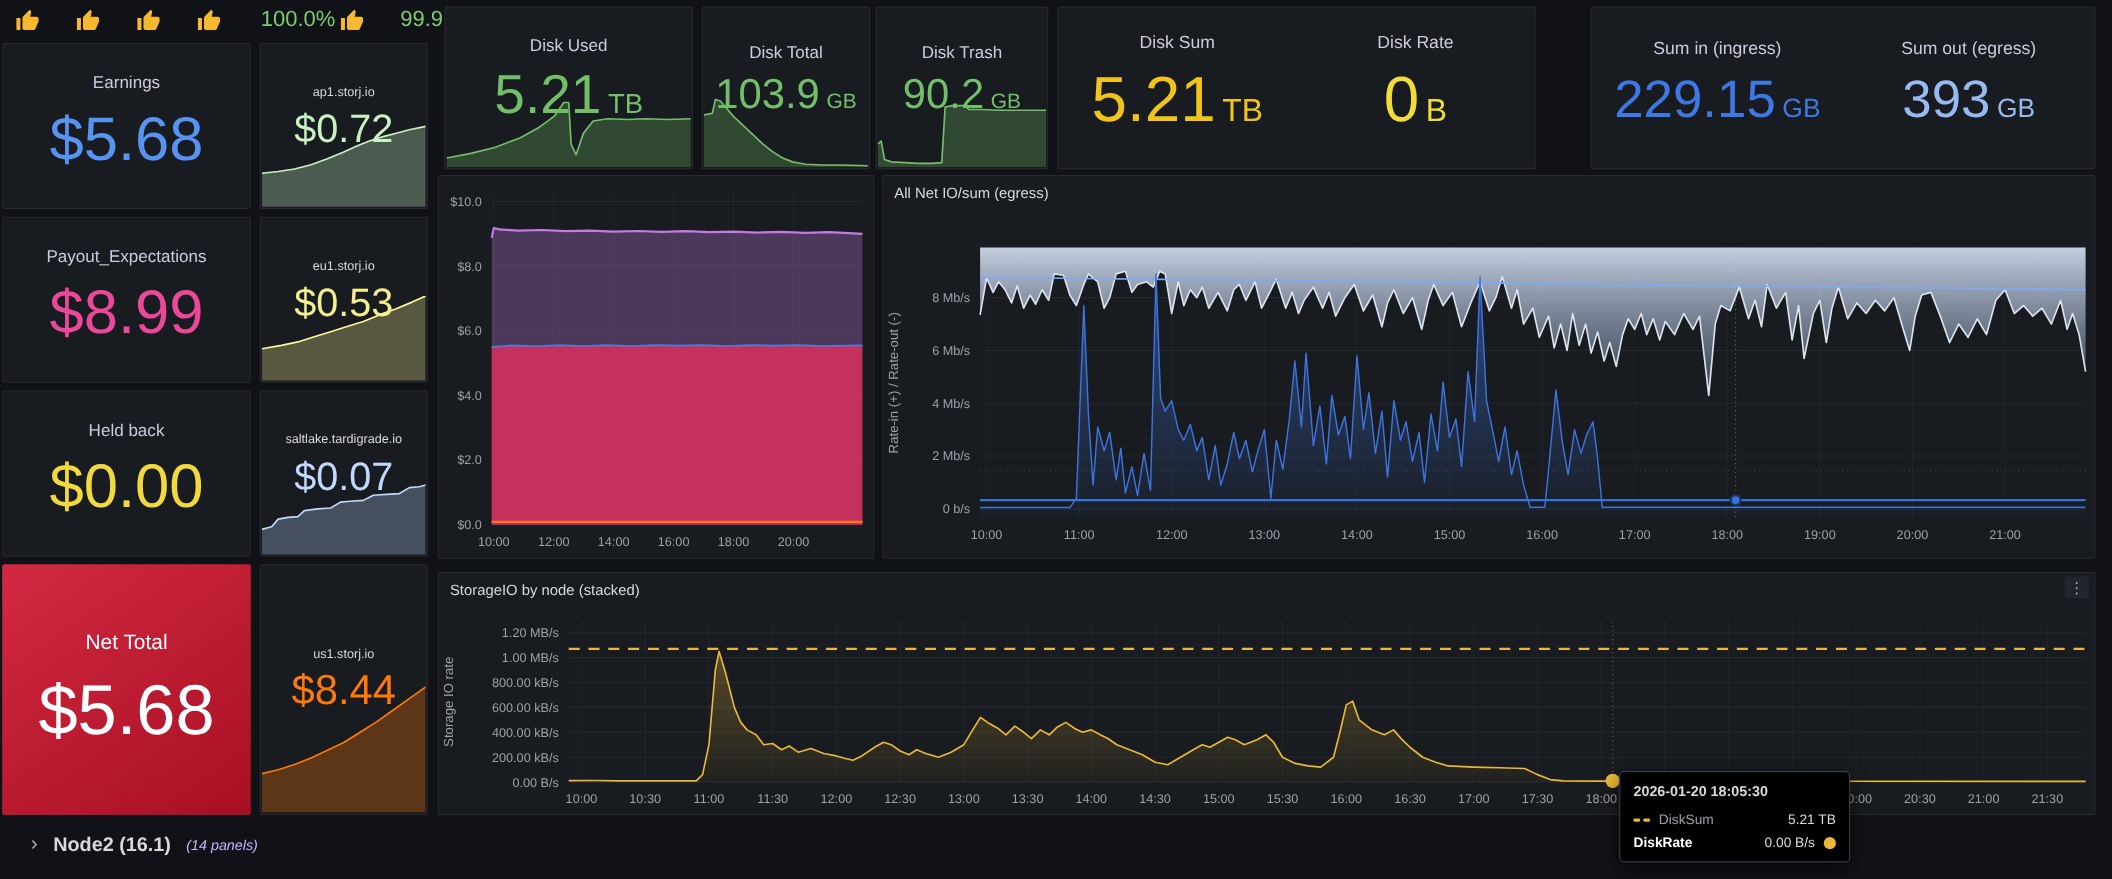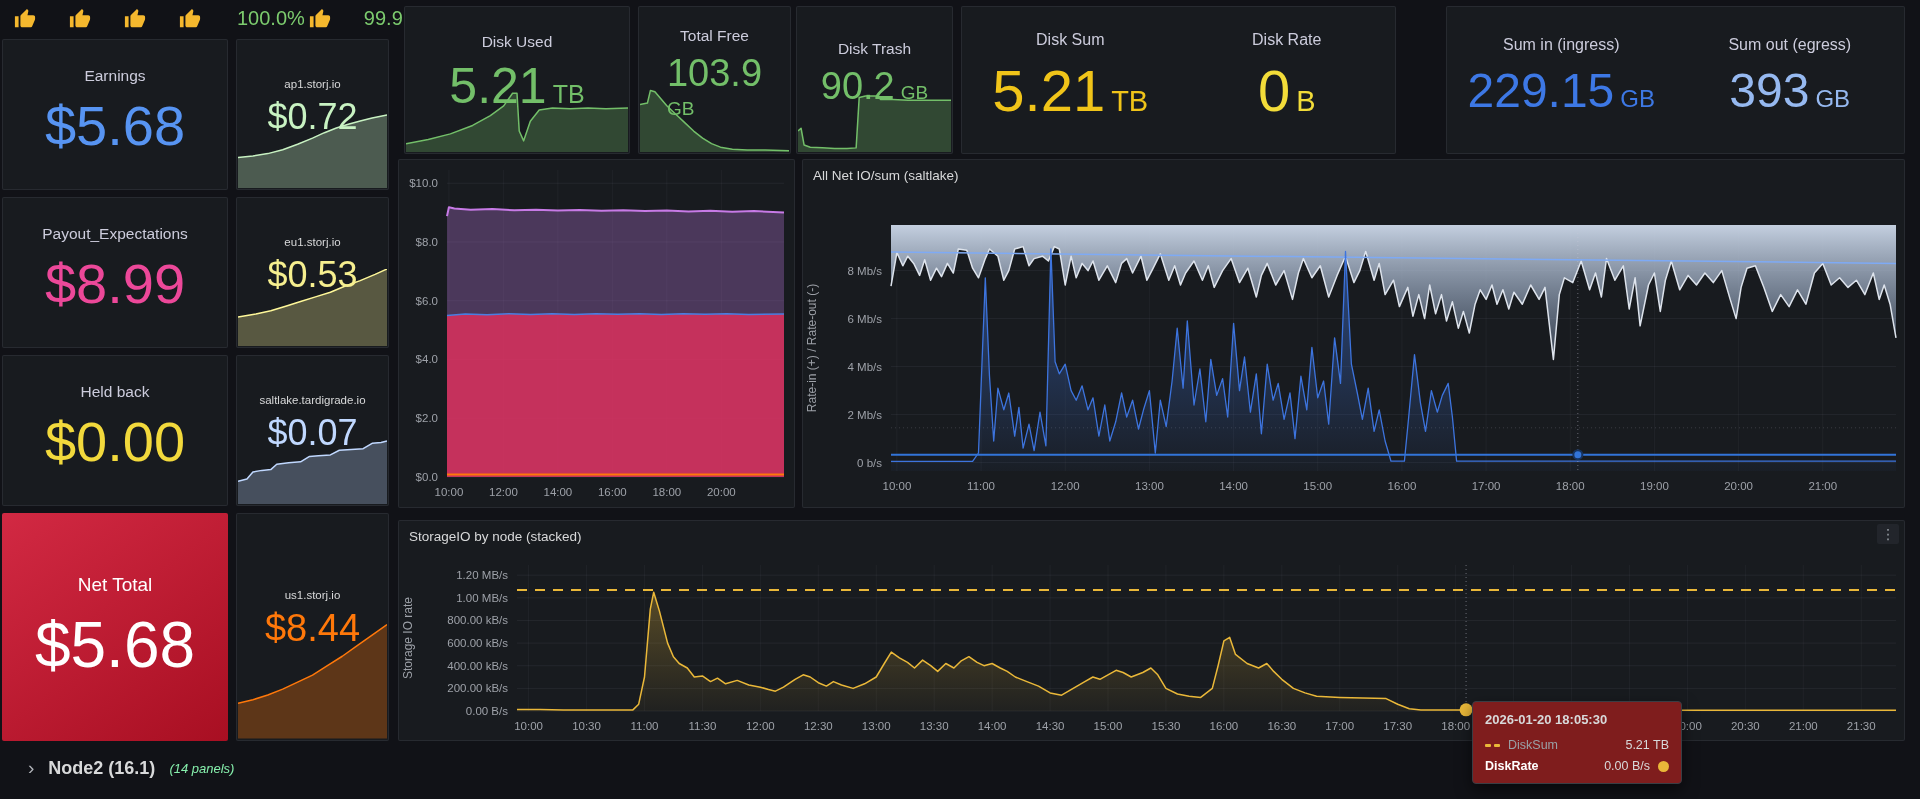--- a/index.html
+++ b/index.html
@@ -45,22 +45,22 @@
               padding-left:14px;}
   .thumbs{display:flex;align-items:center;}
   .thumb{width:22px;height:22px;margin-right:33px;display:inline-block;}
   .thumbs.single .thumb{margin-right:0;margin-left:2px;}
   .pct{font-size:20px;font-weight:500;margin-left:3px;}
   .score{margin-left:35px;}
   .dash-row{position:absolute;left:0;width:1920px;height:42px;display:flex;align-items:center;
             padding-left:28px;box-sizing:border-box;cursor:pointer;}
   .row-chevron{color:#b0b3b8;font-size:19px;margin-right:14px;}
   .row-title{font-size:18px;font-weight:700;color:#d8d9da;}
-  .row-count{font-size:13px;font-style:italic;color:#86efac;margin-left:14px;}
-  #tooltip{position:absolute;left:1472px;top:701px;width:184px;background:#7f1d1d;
+  .row-count{font-size:13px;font-style:italic;color:#c4b5fd;margin-left:14px;}
+  #tooltip{position:absolute;left:1472px;top:701px;width:184px;background:#000000;
            border:1px solid #3a3d44;border-radius:4px;box-shadow:0 6px 16px rgba(0,0,0,0.55);
            padding:10px 12px;z-index:50;}
   .tt-header{color:#d8d9da;font-size:13px;font-weight:700;margin-bottom:11px;white-space:nowrap;}
   .tt-row{display:flex;align-items:center;margin-top:7px;font-size:12.5px;}
   .tt-dashes{display:inline-flex;gap:3px;margin-right:8px;}
   .tt-dashes i{width:6px;height:3px;border-radius:1px;display:block;}
   .tt-label{color:#9aa0a6;}
   .tt-label.hot{color:#ffffff;font-weight:700;}
   .tt-val{margin-left:auto;color:#d8d9da;}
   .tt-circle{width:11px;height:11px;border-radius:50%;margin-left:8px;display:inline-block;}
@@ -159,22 +159,22 @@
       <span class="unit">TB</span>
     </div>
     <div class="spark">
         <svg viewBox="0 0 100 100" preserveAspectRatio="none">
           <polygon points="0,88 10,82 20,74 30,62 38,48 44,34 48,16 50,16 51,70 53,84 56,56 60,40 66,37 74,38 82,37 90,38 100,37 100,100 0,100" fill="rgba(115,191,105,0.28)"></polygon>
           <polyline points="0,88 10,82 20,74 30,62 38,48 44,34 48,16 50,16 51,70 53,84 56,56 60,40 66,37 74,38 82,37 90,38 100,37" fill="none" stroke="#73bf69" stroke-width="1.5" vector-effect="non-scaling-stroke" stroke-linejoin="round"></polyline>
         </svg>
       </div>
   </div>
   <div class="panel stat disk" id="p-free" style="left:638px;top:6px;width:153px;height:148px">
-    <div class="stat-title">Total Free</div>
-    <div class="stat-value" style="font-size: 38px; color: rgb(115, 191, 105); flex-direction: column;">
+    <div class="stat-title">Disk Total</div>
+    <div class="stat-value" style="font-size: 38px; color: rgb(115, 191, 105);">
       <span>103.9</span>
       <span class="unit">GB</span>
     </div>
     <div class="spark">
         <svg viewBox="0 0 100 100" preserveAspectRatio="none">
           <polygon points="0,32 5,30 7,12 10,14 14,24 18,34 24,46 30,58 36,70 42,80 48,88 54,93 62,96 72,97 84,97 100,98 100,100 0,100" fill="rgba(115,191,105,0.28)"></polygon>
           <polyline points="0,32 5,30 7,12 10,14 14,24 18,34 24,46 30,58 36,70 42,80 48,88 54,93 62,96 72,97 84,97 100,98" fill="none" stroke="#73bf69" stroke-width="1.5" vector-effect="non-scaling-stroke" stroke-linejoin="round"></polyline>
         </svg>
       </div>
   </div>
@@ -254,21 +254,21 @@
           <text x="39" y="27.220095693779882" text-anchor="end" class="tick">$10.0</text>
           <polygon points="48.0,56.1 49.9,47.3 55.4,48.5 71.7,49.7 93.5,49.1 115.3,50.2 137.1,49.7 158.9,50.5 180.7,50.0 202.5,50.8 224.3,50.2 246.1,51.1 267.9,50.5 289.6,51.4 311.4,50.8 333.2,51.7 355.0,51.1 385.0,52.6 385.0,317 48.0,317" fill="rgba(184,119,217,0.32)" stroke="none"></polygon>
           <polyline points="48.0,56.1 49.9,47.3 55.4,48.5 71.7,49.7 93.5,49.1 115.3,50.2 137.1,49.7 158.9,50.5 180.7,50.0 202.5,50.8 224.3,50.2 246.1,51.1 267.9,50.5 289.6,51.4 311.4,50.8 333.2,51.7 355.0,51.1 385.0,52.6" fill="none" stroke="#c77ae6" stroke-width="2" stroke-linejoin="round"></polyline>
           <polygon points="48.0,155.4 66.3,154.0 88.0,154.8 109.8,153.7 131.6,154.5 153.4,153.7 175.2,154.5 197.0,153.7 218.8,154.2 240.6,153.7 262.4,154.5 284.2,153.7 306.0,154.2 327.8,153.7 349.6,154.5 385.0,154.0 385.0,317 48.0,317" fill="rgba(224,47,93,0.82)" stroke="none"></polygon>
           <polyline points="48.0,155.4 66.3,154.0 88.0,154.8 109.8,153.7 131.6,154.5 153.4,153.7 175.2,154.5 197.0,153.7 218.8,154.2 240.6,153.7 262.4,154.5 284.2,153.7 306.0,154.2 327.8,153.7 349.6,154.5 385.0,154.0" fill="none" stroke="#4a7ee0" stroke-width="1.5" stroke-linejoin="round"></polyline>
           <polyline points="48.0,314.4 385.0,314.4" fill="none" stroke="#ff780a" stroke-width="2" stroke-linejoin="round"></polyline>
         </svg></div>
   </div>
 
   <div class="panel" id="p-netio" style="left:802px;top:159px;width:1103px;height:349px">
-    <div class="chart-header">All Net IO/sum (saltlake)</div>
+    <div class="chart-header">All Net IO/sum (egress)</div>
     <div class="chart-mount" id="mount-netio"><svg width="1101" height="321">
           <defs>
             <linearGradient id="g-out" x1="0" y1="0" x2="0" y2="1">
               <stop offset="0" stop-color="rgba(205,217,234,0.95)"></stop>
               <stop offset="1" stop-color="rgba(110,130,160,0.40)"></stop>
             </linearGradient>
             <linearGradient id="g-in" x1="0" y1="0" x2="0" y2="1">
               <stop offset="0" stop-color="rgba(62,112,210,0.55)"></stop>
               <stop offset="1" stop-color="rgba(62,112,210,0.04)"></stop>
             </linearGradient>

